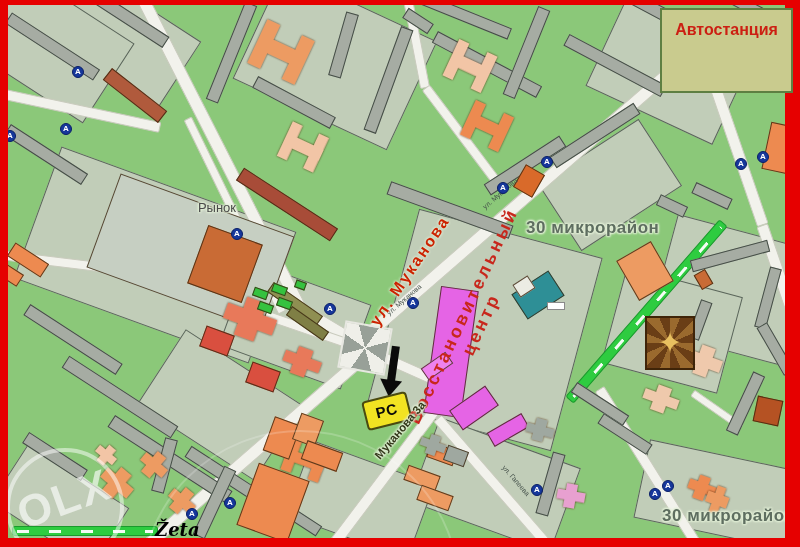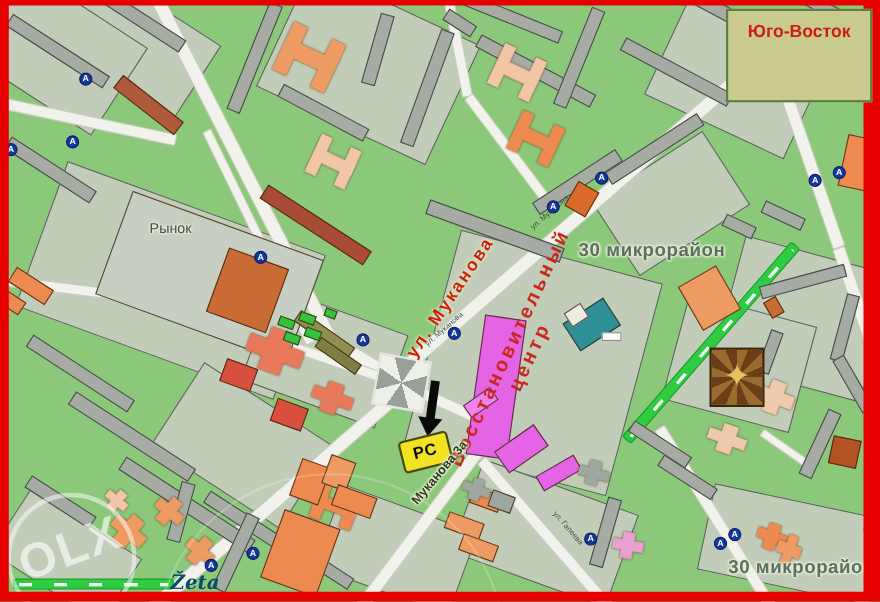--- a/index.html
+++ b/index.html
@@ -212,21 +212,21 @@
       <div class="bus" style="left: 541px; top: 156px;">А</div>
       <div class="bus" style="left: 735px; top: 158px;">А</div>
       <div class="bus" style="left: 757px; top: 151px;">А</div>
       <div class="bus" style="left: 186px; top: 508px;">А</div>
       <div class="bus" style="left: 224px; top: 497px;">А</div>
       <div class="bus" style="left: 649px; top: 488px;">А</div>
       <div class="bus" style="left: 662px; top: 480px;">А</div>
       <div class="bus" style="left: 531px; top: 484px;">А</div>
     </div>
 
-  <div class="lbl halo" style="left:136px;top:200px;width:100px;text-align:left;font-size:13px;color:#4A4A4A;">Рынок</div>
+  <div class="lbl halo" style="left:136px;top:200px;width:100px;text-align:right;font-size:13px;color:#4A4A4A;">Рынок</div>
 
   <div class="lbl district halo" style="left:526px;top:218px;">30 микрорайон</div>
   <div class="lbl district halo" style="left:662px;top:506px;">30 микрорайон</div>
 
   <div class="lbl" style="left:332px;top:262px;width:156px;text-align:center;transform:rotate(-56deg);font-size:16px;font-weight:bold;color:#CC2200;letter-spacing:2px;text-shadow:0 0 3px #E6F2DA,0 0 3px #E6F2DA;">ул. Муканова</div>
 
   <div class="lbl" style="left:332px;top:300px;width:280px;text-align:center;transform:rotate(-65deg);font-size:18px;font-weight:bold;color:#C8271C;letter-spacing:3px;line-height:20px;">
     <div>Восстановительный</div>
     <div>центр</div>
   </div>
@@ -236,24 +236,24 @@
   <div class="lbl tinystreet" style="left:455px;top:190px;width:90px;text-align:center;transform:rotate(-41deg);">ул. Муканова</div>
   <div class="lbl tinystreet" style="left:362px;top:296px;width:84px;text-align:center;transform:rotate(-41deg);">ул. Муканова</div>
   <div class="lbl tinystreet" style="left:474px;top:477px;width:84px;text-align:center;transform:rotate(49deg);">ул. Гапеева</div>
 
   <div class="arrow">
     <div class="shaft"></div>
     <div class="head"></div>
   </div>
   <div class="marker-pc">РС</div>
 
-  <div class="lbl" style="left:155px;top:519px;font-family:'DejaVu Serif','Liberation Serif',serif;font-style:italic;font-weight:bold;font-size:18px;color:#0c4a6e;">Žeta</div>
+  <div class="lbl" style="left:155px;top:519px;font-family:'DejaVu Serif','Liberation Serif',serif;font-style:italic;font-weight:bold;font-size:18px;color:#000000;">Žeta</div>
 
   <div class="wm-circle" style="left:6px;top:448px;width:118px;height:118px;border:4px solid rgba(255,255,255,.5);"></div>
   <div class="wm-circle" style="left:140px;top:430px;width:320px;height:320px;border:2px solid rgba(255,255,255,.2);"></div>
   <div class="wm-text">OLX</div>
 
   <div class="infobox">
-    <div>Юго-Восток</div>
+    <div>Автостанция</div>
   </div>
 
   <div class="frame"></div>
 </div>
 
 </body></html>

